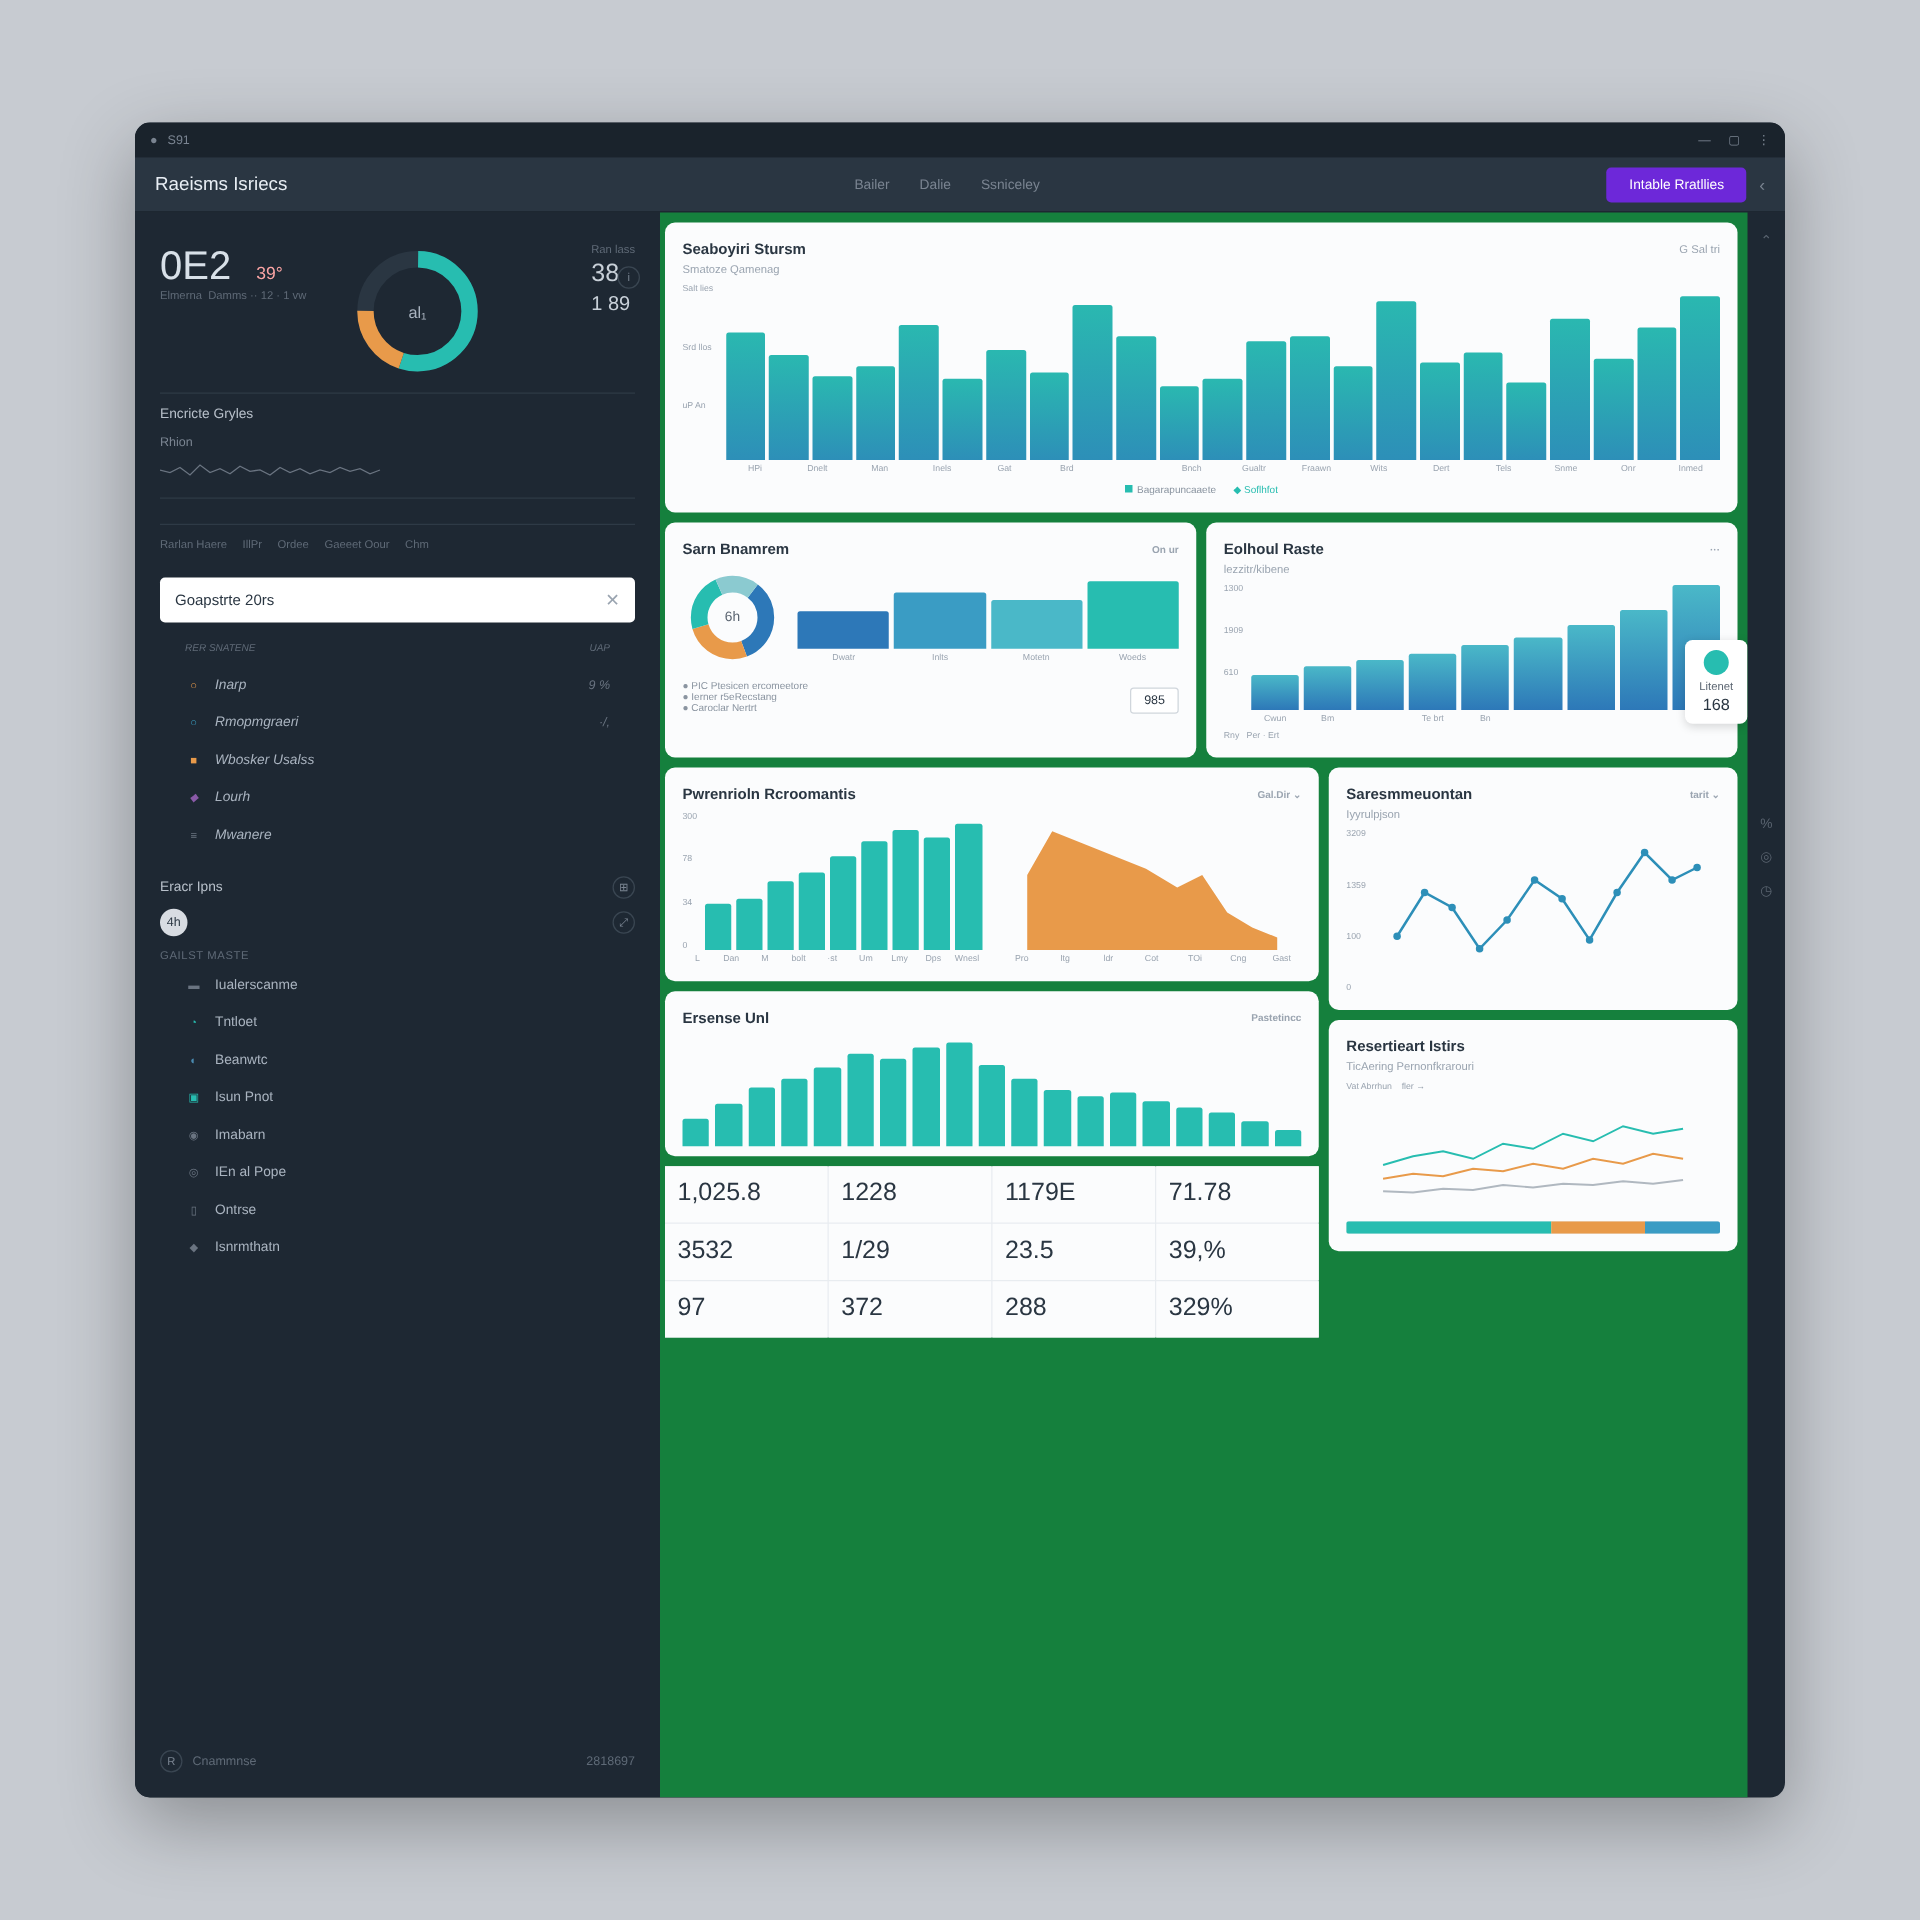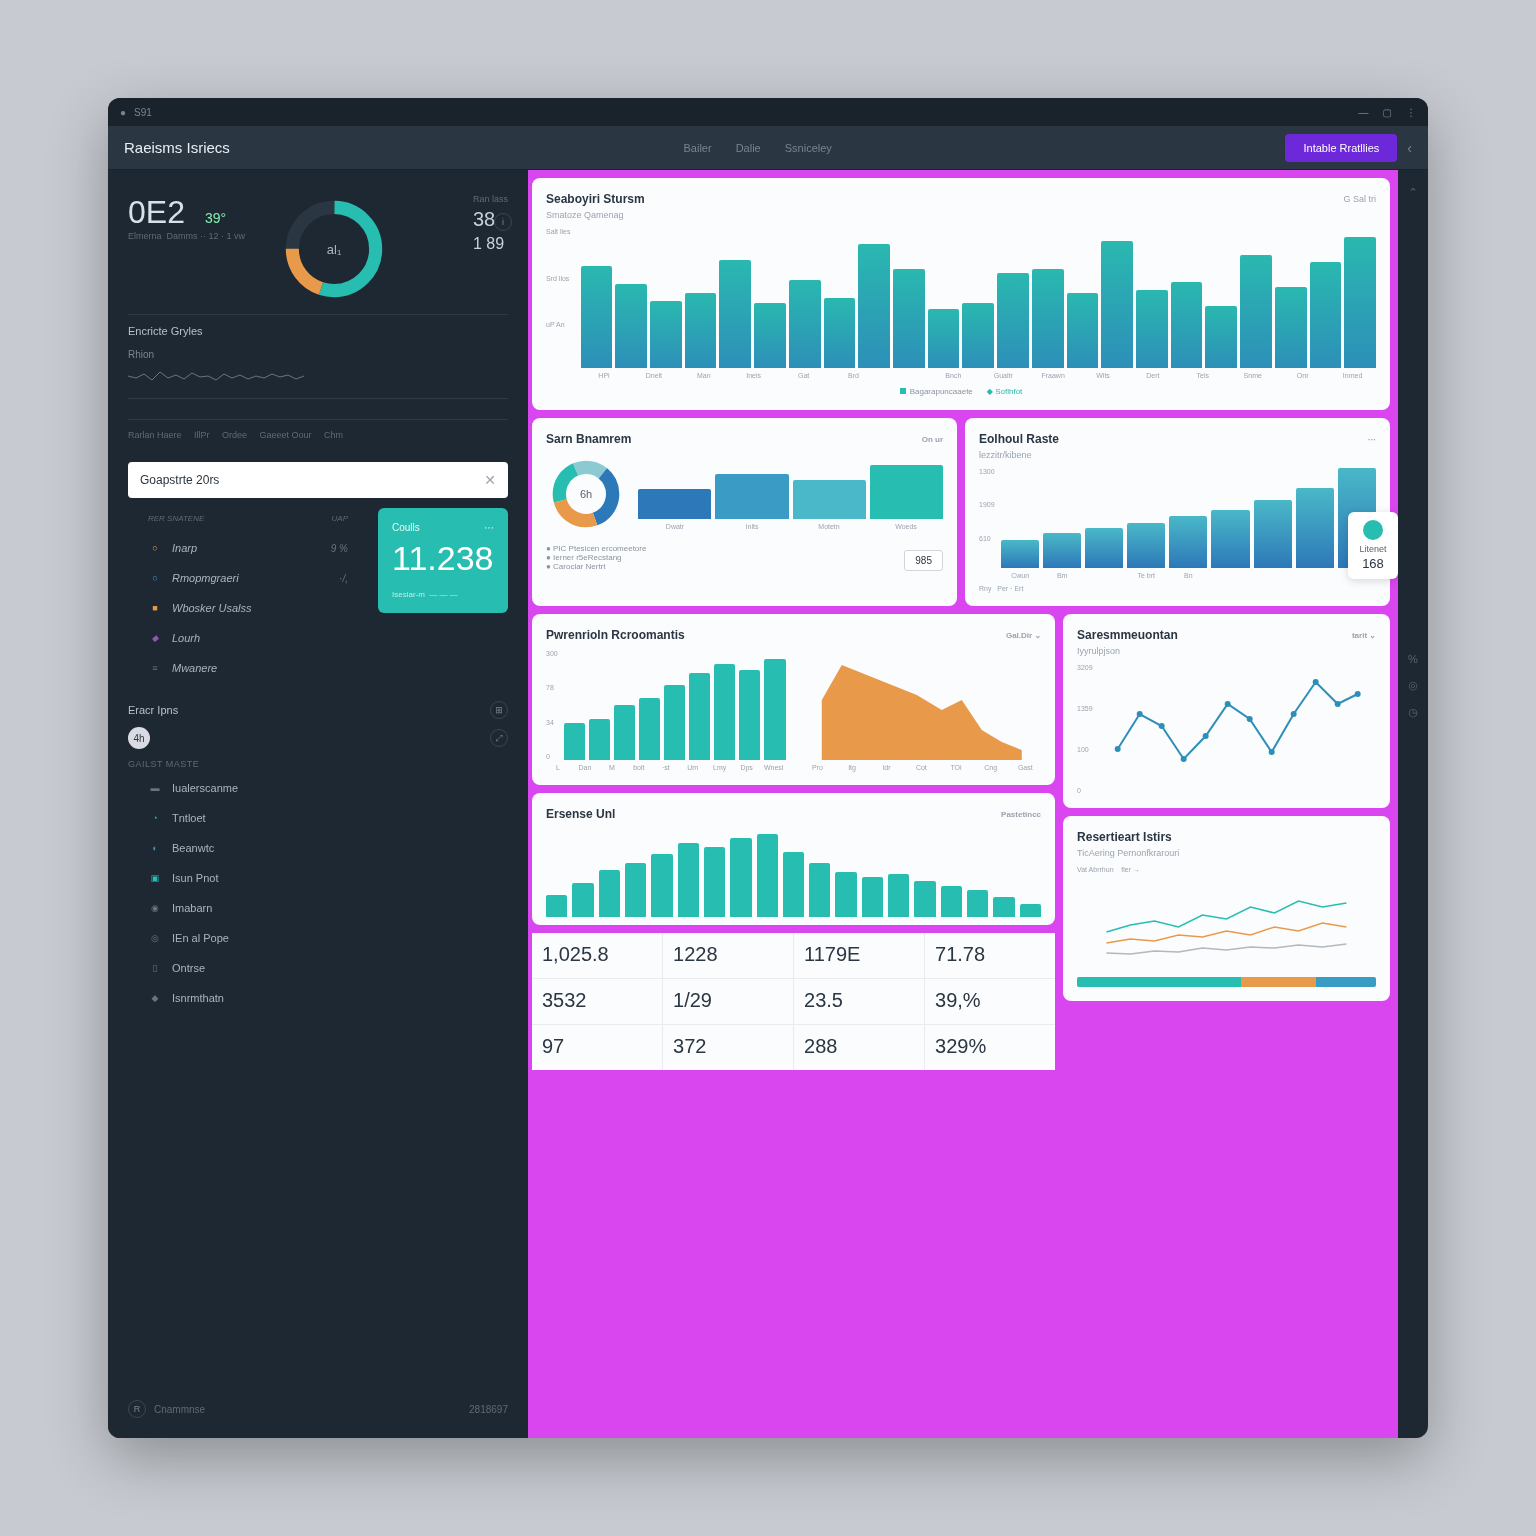--- a/index.html
+++ b/index.html
@@ -9,21 +9,21 @@
 .titlebar-left { display: flex; align-items: center; gap: 8px; }
 .titlebar-right { display: flex; align-items: center; gap: 14px; }
 .titlebar-right span { cursor: pointer; }
 .header { height: 44px; background: #2a3642; display: flex; align-items: center; padding: 0 16px; justify-content: space-between; border-bottom: 1px solid #1a232c; }
 .brand { color: #e8eef4; font-size: 15px; font-weight: 500; }
 .header-nav { display: flex; gap: 24px; color: #7a8491; font-size: 11px; }
 .header-nav span { cursor: pointer; }
 .primary-btn { background: #6d28d9; color: #fff; border: none; padding: 8px 18px; border-radius: 4px; font-size: 11px; cursor: pointer; }
 .body { flex: 1; display: flex; }
 .sidebar { width: 420px; background: #1e2833; display: flex; flex-direction: column; padding: 12px 0; }
-.content { flex: 1; background: #d946ef; padding: 8px 8px 8px 4px; display: flex; flex-direction: column; gap: 8px; overflow: hidden; }
+.content { flex: 1; background: #15803d; padding: 8px 8px 8px 4px; display: flex; flex-direction: column; gap: 8px; overflow: hidden; }
 .card { background: #fbfcfd; border-radius: 8px; padding: 14px; }
 .dark-section { padding: 12px 20px; }
 .stat-row { display: flex; align-items: flex-start; gap: 14px; }
 .big-num { color: #d8e0e8; font-size: 32px; font-weight: 300; }
 .small-label { color: #5f6a77; font-size: 9px; }
 .donut-wrap { position: relative; width: 110px; height: 110px; }
 .donut-center { position: absolute; inset: 0; display: flex; align-items: center; justify-content: center; color: #aab4c0; font-size: 13px; }
 .side-stats { margin-left: auto; display: flex; flex-direction: column; gap: 4px; align-items: flex-start; }
 .side-stat-val { color: #c8d0d8; font-size: 20px; font-weight: 300; }
 .divider { height: 1px; background: #2e3a46; margin: 10px 0; }
@@ -104,21 +104,21 @@
   </div>
 
   <div class="body">
     <div class="sidebar">
 
       <div class="dark-section">
         <div class="stat-row">
           <div>
             <div style="display:flex;align-items:baseline;gap:20px">
               <span class="big-num">0E2</span>
-              <span style="color:#86efac;font-size:14px">39°</span>
+              <span style="color:#fca5a5;font-size:14px">39°</span>
             </div>
             <div class="small-label">Elmerna&nbsp;&nbsp;Damms&nbsp;··&nbsp;12 · 1 vw</div>
           </div>
           <div class="donut-wrap" style="margin-left:20px">
             <svg viewBox="0 0 42 42" width="110" height="110">
               <circle cx="21" cy="21" r="15.9" fill="none" stroke="#2a3642" stroke-width="5"></circle>
               <circle cx="21" cy="21" r="15.9" fill="none" stroke="#27bdb0" stroke-width="5" stroke-dasharray="55 45" stroke-dashoffset="25"></circle>
               <circle cx="21" cy="21" r="15.9" fill="none" stroke="#e89a4a" stroke-width="5" stroke-dasharray="20 80" stroke-dashoffset="70"></circle>
             </svg>
             <div class="donut-center">al₁</div>
@@ -175,30 +175,20 @@
                 <span class="menu-icon" style="color:#8a5aa8">◆</span>
                 <span>Lourh</span>
                 <span class="menu-val"></span>
               </div>
               <div class="menu-item">
                 <span class="menu-icon" style="color:#6a7481">≡</span>
                 <span>Mwanere</span>
                 <span class="menu-val"></span>
               </div>
             </div>
-        </div>
-        <div style="width:130px">
-          <div class="teal-card">
-            <div class="label">
-                <span>Coulls</span>
-                <span>⋯</span>
-              </div>
-            <div class="big">11.238</div>
-            <div style="font-size:8px;opacity:0.7;margin-top:12px">Isesiar-m&nbsp;&nbsp;— — —</div>
-          </div>
         </div>
       </div>
 
       <div class="dark-section" style="padding-top:14px">
         <div style="display:flex;align-items:center;gap:8px">
           <div class="section-title" style="flex:1;margin:0">Eracr Ipns</div>
           <span class="icon-circle">⊞</span>
         </div>
         <div style="display:flex;align-items:center;gap:8px;margin-top:8px">
           <span style="width:22px;height:22px;background:#d8dce2;border-radius:50%;display:inline-flex;align-items:center;justify-content:center;font-size:10px;color:#2a3642">4h</span>

